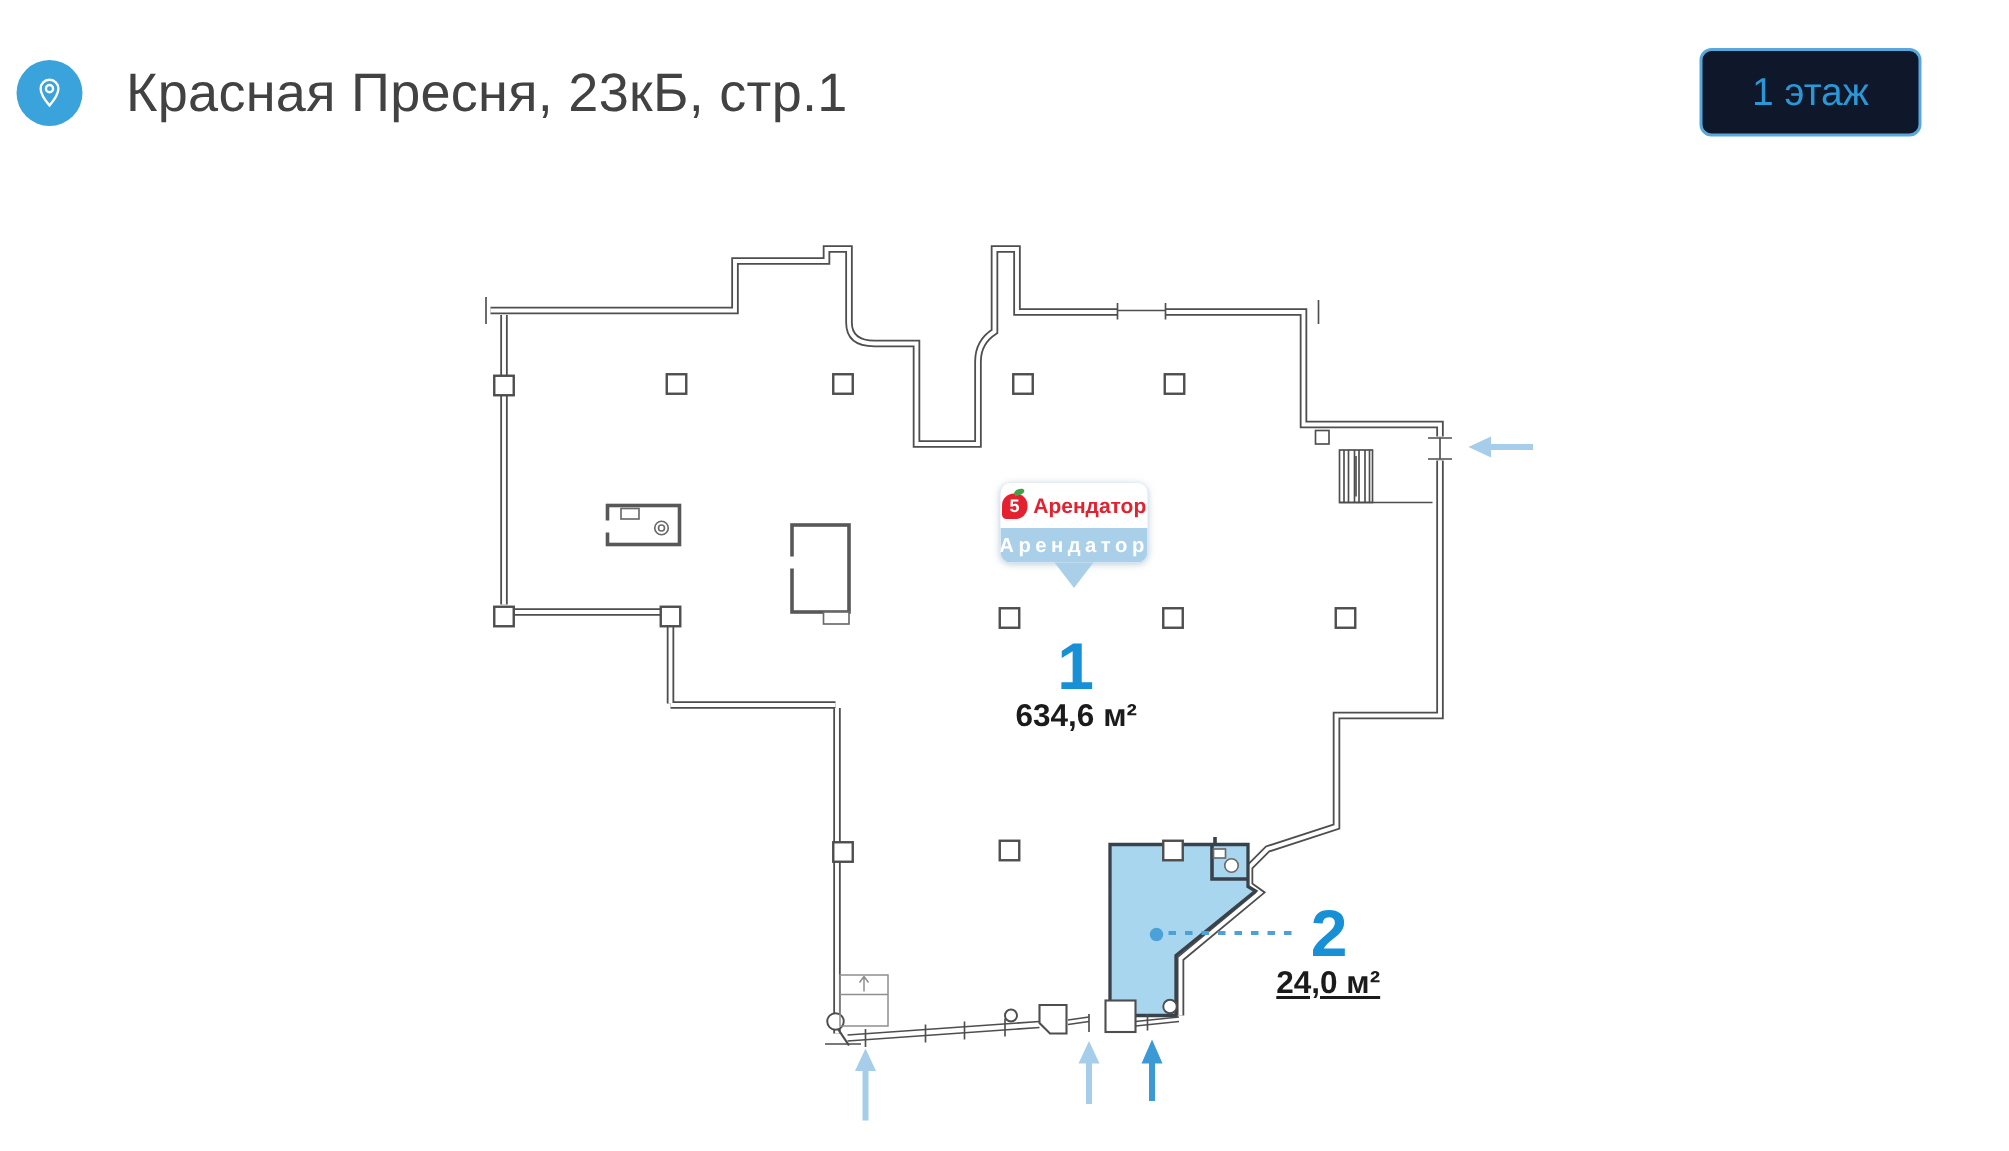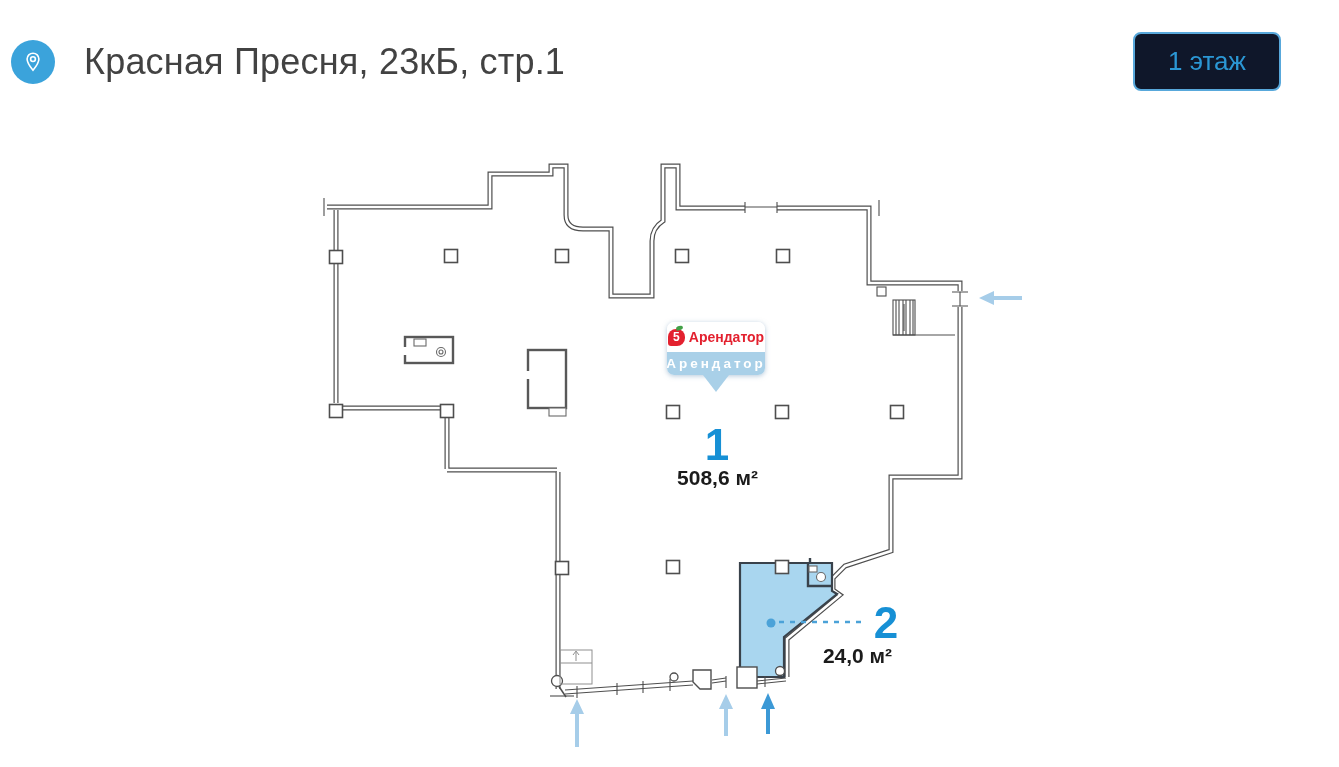--- a/index.html
+++ b/index.html
@@ -171,23 +171,23 @@
     <line x1="768" y1="708" x2="768" y2="734" class="arrD"></line>
     <polygon points="761,709 775,709 768,693" class="arrDh"></polygon>
   </g>
   <g>
     <line x1="993" y1="298" x2="1022" y2="298" class="arrL"></line>
     <polygon points="994,291 994,305 979,298" class="arrLh"></polygon>
   </g>
 </svg>
 
 <div class="unit-num" style="left:700px;top:423px;width:34px;">1</div>
-<div class="unit-area" style="left:655px;top:467px;width:125px;">508,6 м²</div>
+<div class="unit-area" style="left:655px;top:467px;width:125px;">634,6 м²</div>
 <div class="unit-num" style="left:868px;top:601px;width:36px;">2</div>
-<div class="unit-area" style="left:810px;top:645px;width:95px;">24,0 м²</div>
+<div class="unit-area" style="left:838px;top:645px;width:95px;text-decoration:underline;">24,0 м²</div>
 
 <div class="badge">
   <div class="badge-card">
     <div class="badge-top">
       <span class="mark5">5</span>
       <span class="brand-name">Арендатор</span>
     </div>
     <div class="badge-strip">Арендатор</div>
   </div>
   <div class="badge-tip"></div>

